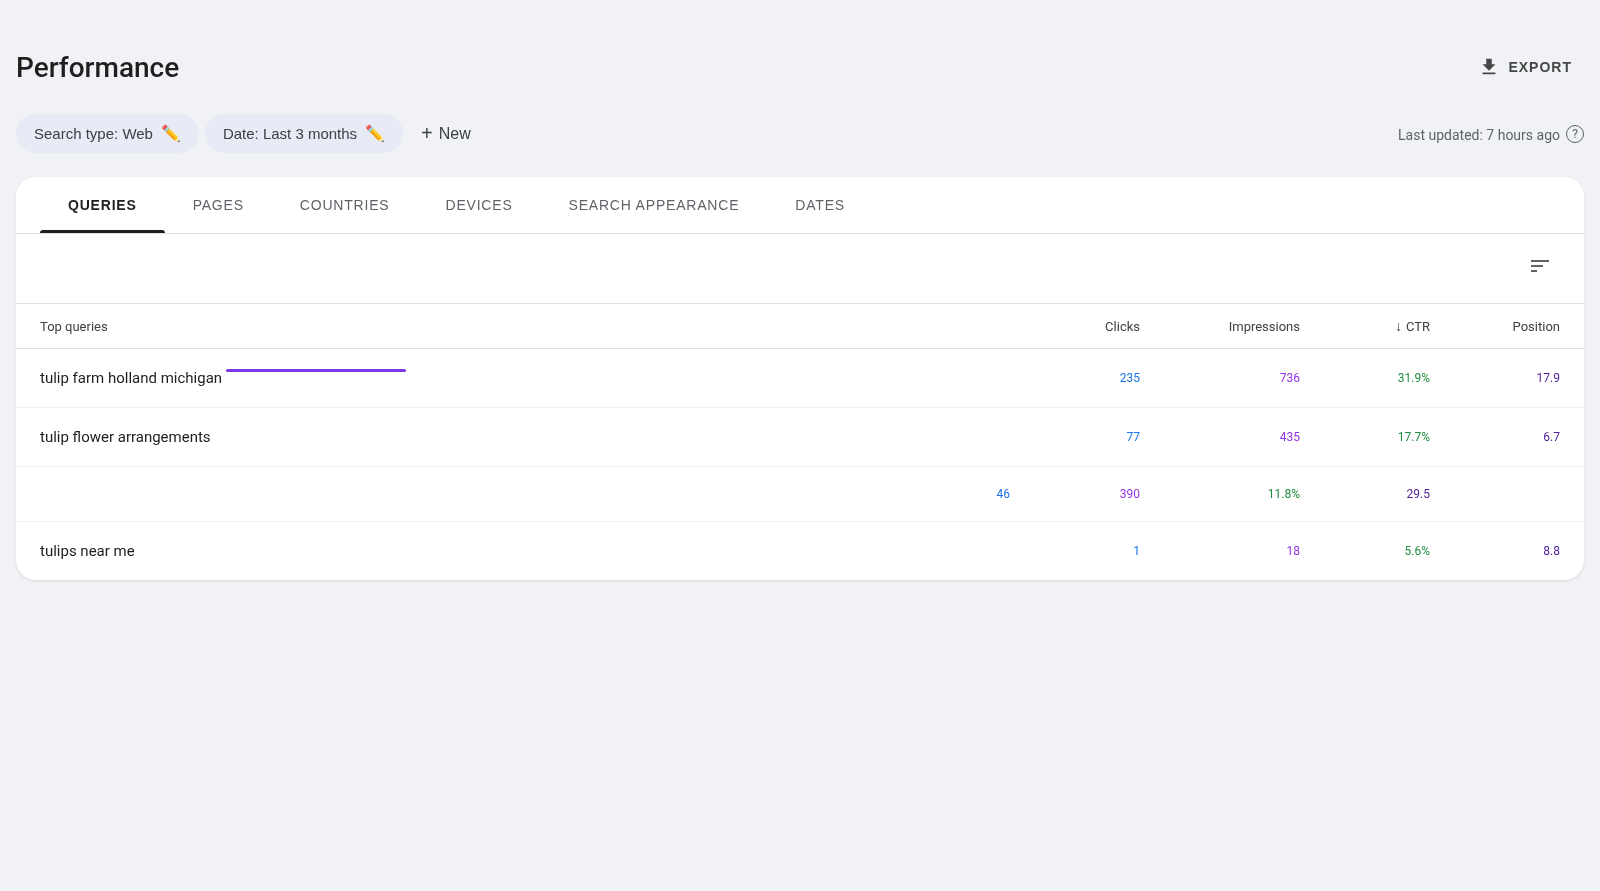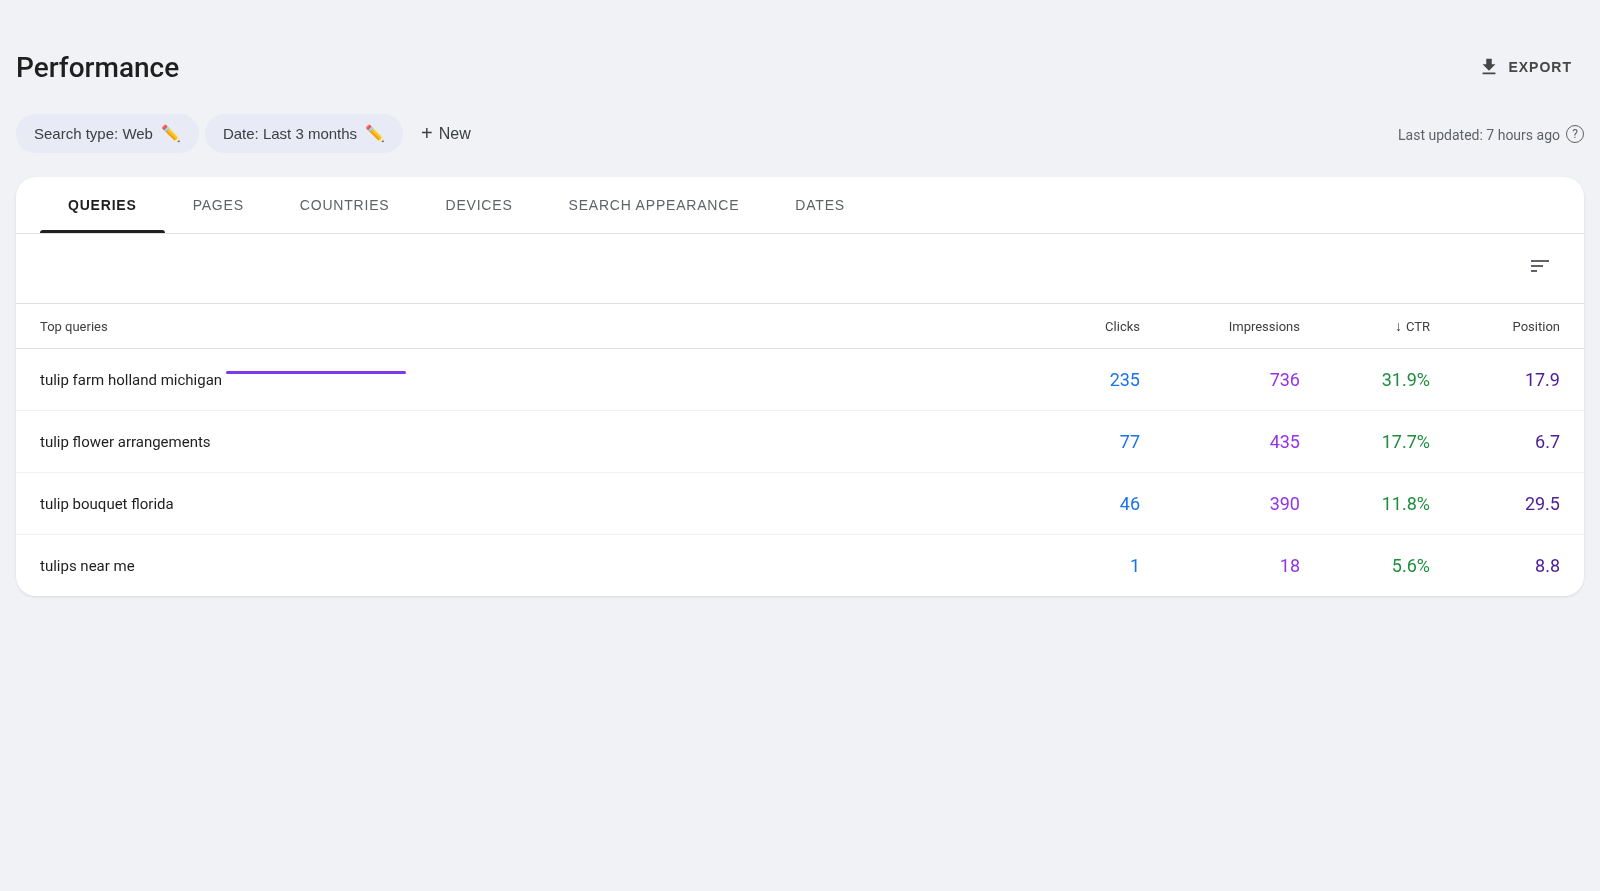--- a/index.html
+++ b/index.html
@@ -195,21 +195,21 @@
       flex-direction: row;
       gap: 4px;
     }
     .query-underline {
       height: 3px;
       background: #7c3aed;
       border-radius: 2px;
       width: 180px;
     }
     .cell-value {
-      font-size: 18px;
+      font-size: 12px;
       text-align: right;
     }
     .cell-clicks { color: #1a73e8; }
     .cell-impressions { color: #9334e6; }
     .cell-ctr { color: #1e8e3e; }
     .cell-position { color: #4c1d95; }
   </style>
 </head>
 <body>
 
@@ -311,23 +311,20 @@
         <div class="query-cell">
           <span>tulip flower arrangements</span>
         </div>
         <div class="cell-value cell-clicks">77</div>
         <div class="cell-value cell-impressions">435</div>
         <div class="cell-value cell-ctr">17.7%</div>
         <div class="cell-value cell-position">6.7</div>
       </div>
 
       <div class="table-row">
-        <div class="query-cell">
-          <span>tulip bouquet florida</span>
-        </div>
         <div class="cell-value cell-clicks">46</div>
         <div class="cell-value cell-impressions">390</div>
         <div class="cell-value cell-ctr">11.8%</div>
         <div class="cell-value cell-position">29.5</div>
       </div>
 
       <div class="table-row">
         <div class="query-cell">
           <span>tulips near me</span>
         </div>

